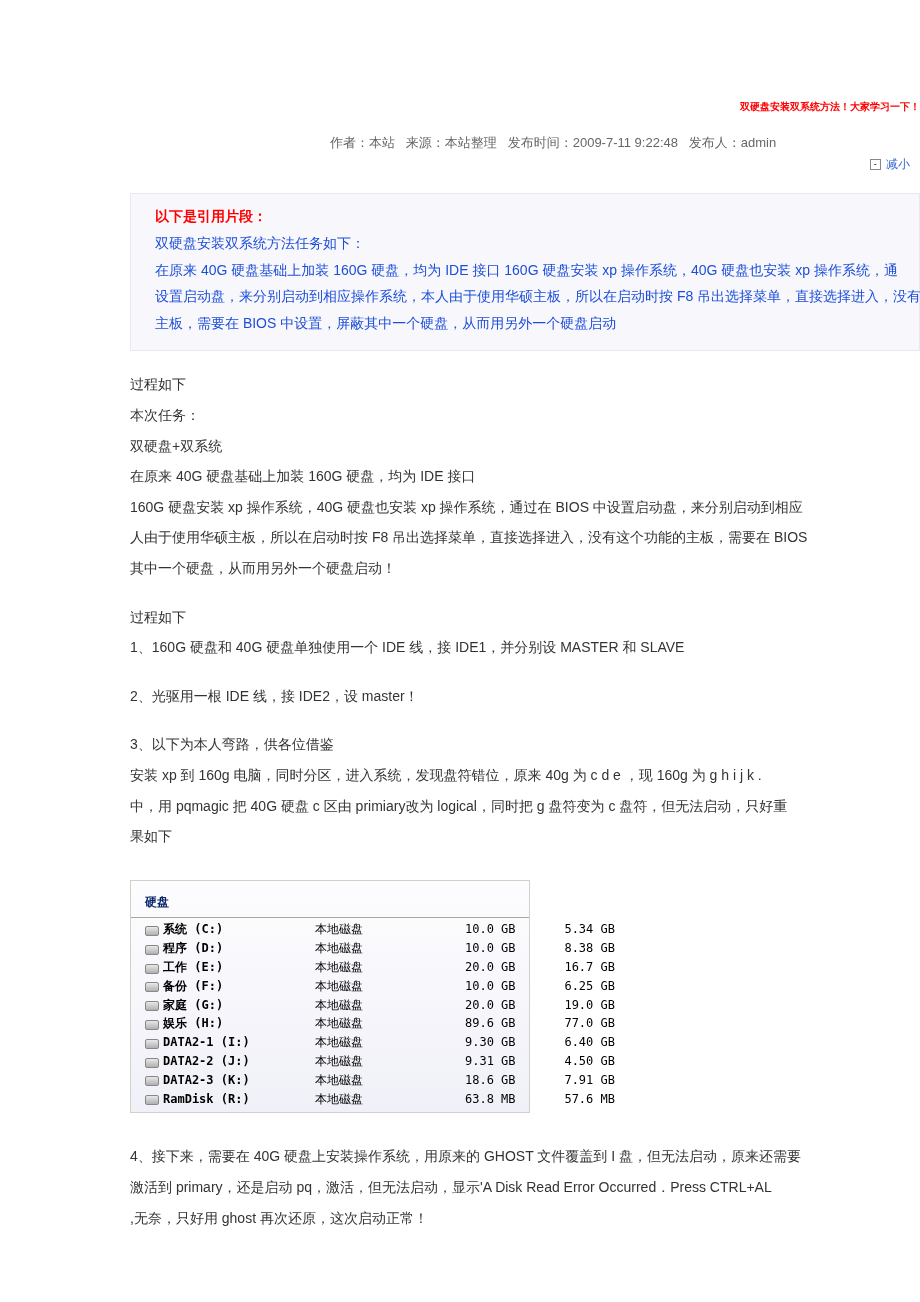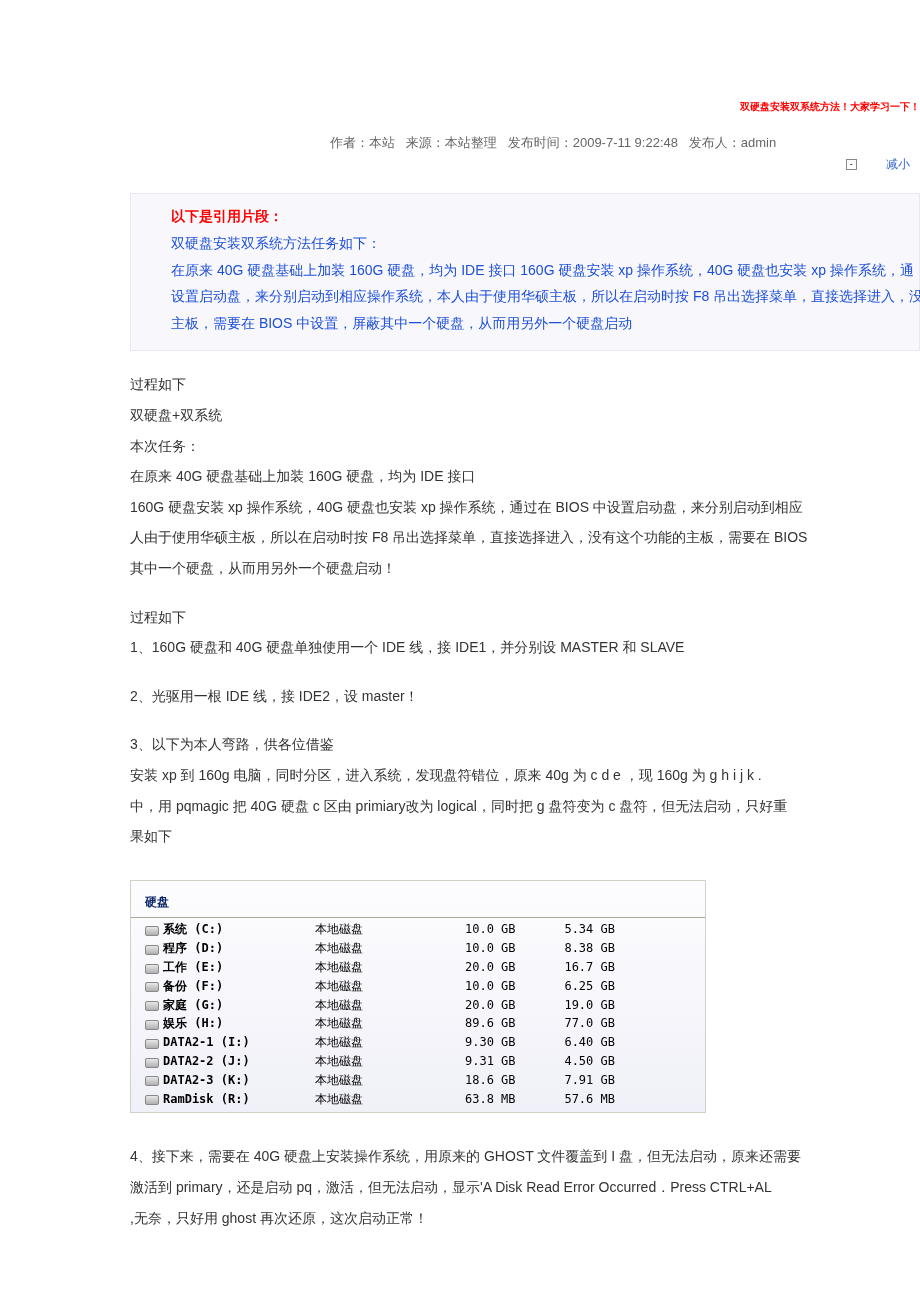--- a/index.html
+++ b/index.html
@@ -37,26 +37,25 @@
       height: 11px;
       border: 1px solid #888;
       text-align: center;
       line-height: 9px;
       font-size: 9px;
       vertical-align: middle;
       margin-right: 2px;
     }
     .font-control .link {
       color: #3366cc;
-      margin-left: 24px;
     }
     .quote-box {
       border: 1px solid #e8e8f0;
       background: #f8f8fc;
-      padding: 14px 30px 14px 40px;
+      padding: 14px 30px 14px 24px;
       margin-bottom: 20px;
     }
     .quote-title {
       color: #ff0000;
       font-weight: bold;
       margin-bottom: 4px;
     }
     .quote-line {
       color: #1d4ed8;
       line-height: 1.9;
@@ -68,21 +67,21 @@
       font-size: 14px;
     }
     .para { margin-bottom: 4px; white-space: nowrap; }
     .spacer { height: 18px; }
     .disk-table-wrap {
       margin: 30px 0;
     }
     .disk-table {
       border: 1px solid #d4d0c8;
       background: linear-gradient(to bottom, #fdfdff, #f0f0f8);
-      width: 576px;
+      width: 400px;
       padding: 6px 0 4px 0;
       font-family: "SimSun", monospace;
       font-size: 12px;
     }
     .disk-header {
       font-weight: bold;
       color: #0a246a;
       padding: 4px 10px 4px 14px;
       border-bottom: 1px solid #aca899;
       margin-bottom: 2px;
@@ -133,22 +132,22 @@
 <div class="quote-box">
   <div class="quote-title">以下是引用片段：</div>
   <div class="quote-line">双硬盘安装双系统方法任务如下：</div>
   <div class="quote-line">在原来 40G 硬盘基础上加装 160G 硬盘，均为 IDE 接口 160G 硬盘安装 xp 操作系统，40G 硬盘也安装 xp 操作系统，通</div>
   <div class="quote-line">设置启动盘，来分别启动到相应操作系统，本人由于使用华硕主板，所以在启动时按 F8 吊出选择菜单，直接选择进入，没有</div>
   <div class="quote-line">主板，需要在 BIOS 中设置，屏蔽其中一个硬盘，从而用另外一个硬盘启动</div>
 </div>
 
 <div class="content">
   <div class="para">过程如下</div>
+  <div class="para">本次任务：</div>
   <div class="para">双硬盘+双系统</div>
-  <div class="para">本次任务：</div>
   <div class="para">在原来 40G 硬盘基础上加装 160G 硬盘，均为 IDE 接口</div>
   <div class="para">160G 硬盘安装 xp 操作系统，40G 硬盘也安装 xp 操作系统，通过在 BIOS 中设置启动盘，来分别启动到相应</div>
   <div class="para">人由于使用华硕主板，所以在启动时按 F8 吊出选择菜单，直接选择进入，没有这个功能的主板，需要在 BIOS</div>
   <div class="para">其中一个硬盘，从而用另外一个硬盘启动！</div>
 
   <div class="spacer"></div>
 
   <div class="para">过程如下</div>
   <div class="para">1、160G 硬盘和 40G 硬盘单独使用一个 IDE 线，接 IDE1，并分别设 MASTER 和 SLAVE</div>
 

